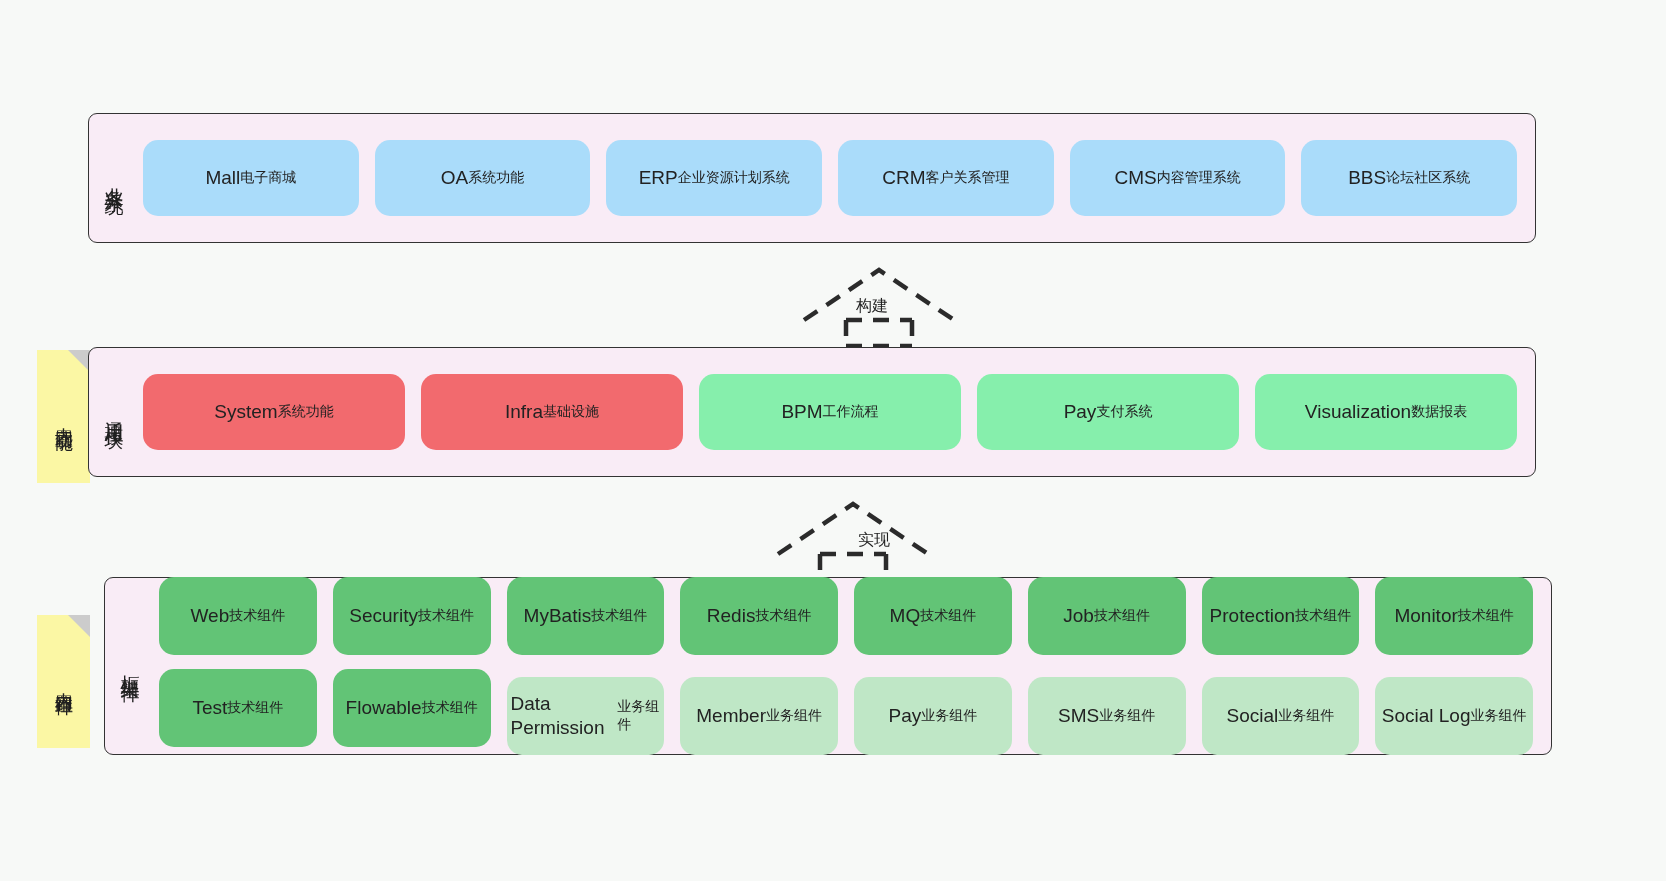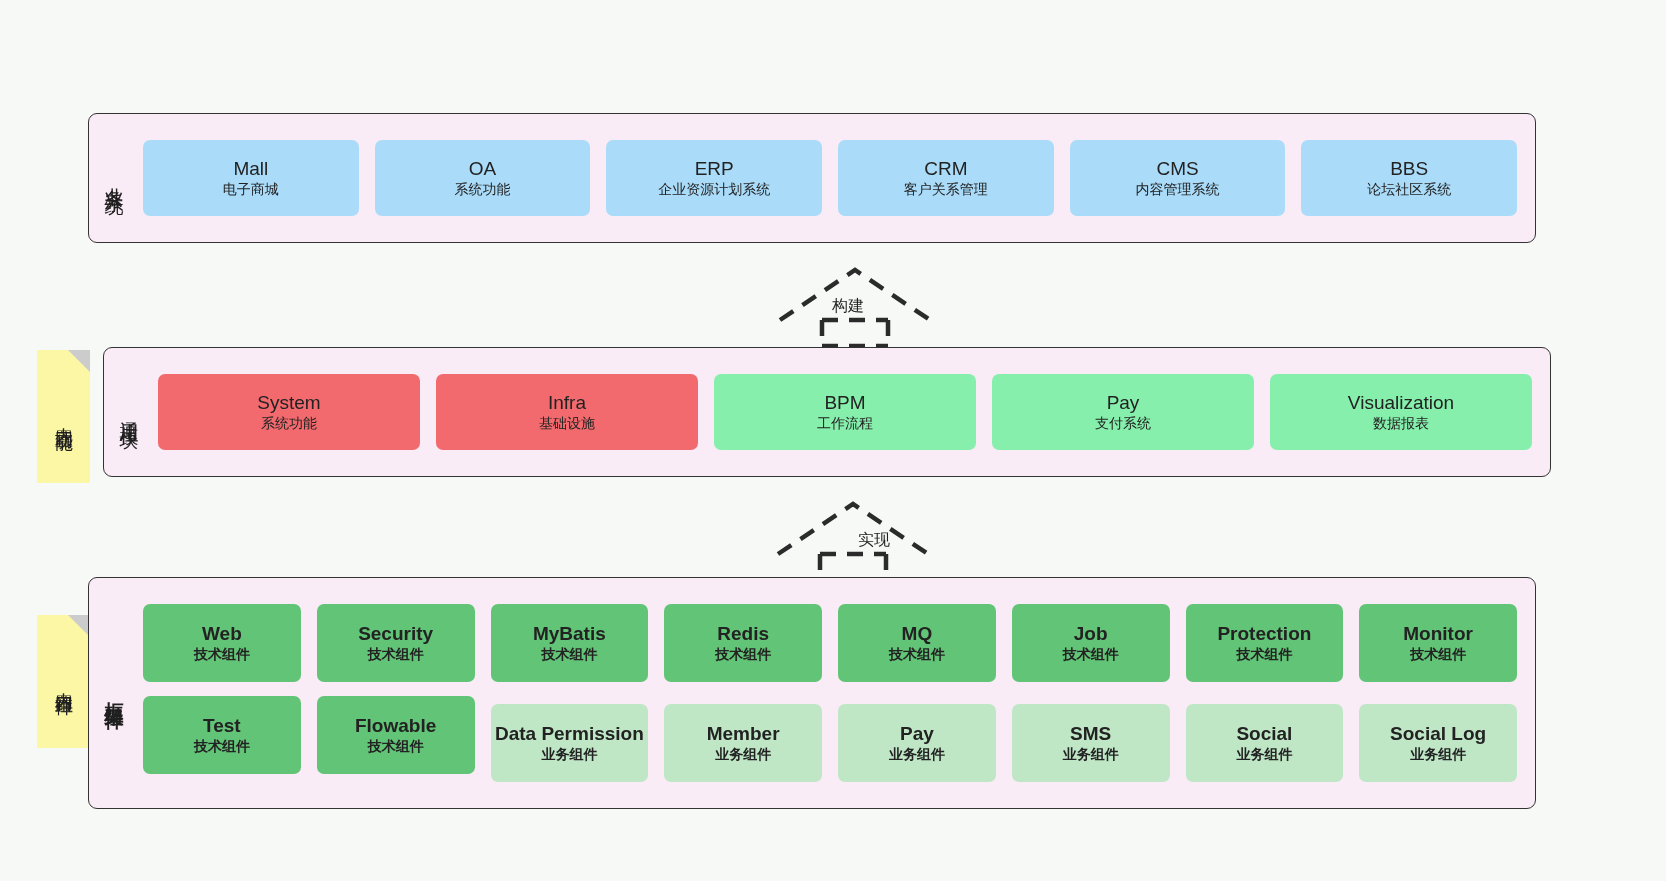--- a/index.html
+++ b/index.html
@@ -44,23 +44,23 @@
   }
   .row {
     display: flex;
     gap: 16px;
     align-items: stretch;
   }
 
   
   .card {
     flex: 1 1 0;
-    border-radius: 7px;
-    display: flex;
-    flex-direction: column;
+    border-radius: 15px;
+    display: flex;
+    flex-direction: row;
     align-items: center;
     justify-content: center;
     text-align: left;
     line-height: 1.28;
     color: #222222;
     padding: 6px 4px;
     user-select: none;
   }
   .card .en { font-size: 19px; }
   .card .cn { font-size: 14px; }
@@ -68,25 +68,25 @@
   .card.red   { background: #f26a6e; }
   .card.pink  { background: #86efac; }
   .card.green { background: #62c476; }
   .card.lgreen{ background: #bfe7c6; margin-top: 8px; }
 
   
   #layer-business { left: 88px; top: 113px; width: 1448px; height: 130px; }
   #layer-business .layer-body { padding-right: 18px; }
   #layer-business .card { height: 76px; }
 
-  #layer-common { left: 88px; top: 347px; width: 1448px; height: 130px; margin-left: 15px; }
+  #layer-common { left: 88px; top: 347px; width: 1448px; height: 130px; }
   #layer-common .layer-body { padding-right: 18px; }
   #layer-common .card { height: 76px; }
 
-  #layer-framework { left: 88px; top: 577px; width: 1448px; height: 232px; font-weight: bold; }
+  #layer-framework { left: 104px; top: 577px; width: 1448px; height: 178px; }
   #layer-framework .layer-body { padding-right: 18px; gap: 14px; }
   #layer-framework .card { height: 78px; }
 
   
   .sticky {
     position: absolute;
     background: #fbf7a4;
     width: 53px;
     display: flex;
     align-items: center;
@@ -113,21 +113,21 @@
   .connector { position: absolute; }
   .connector svg { display: block; overflow: visible; }
   .connector .label {
     position: absolute;
     font-size: 16px;
     color: #1f1f1f;
     background: transparent;
     user-select: none;
     white-space: nowrap;
   }
-  #arrow-build   { left: 770px; top: 258px; width: 180px; height: 90px; }
+  #arrow-build   { left: 794px; top: 258px; width: 180px; height: 90px; }
   #arrow-build .label   { left: 62px; top: 38px; }
   #arrow-realize { left: 768px; top: 492px; width: 180px; height: 90px; }
   #arrow-realize .label { left: 62px; top: 38px; margin-left: 28px; }
 </style>
 </head>
 <body>
 
 <div id="stage">
 
   <div class="layer" id="layer-business">

